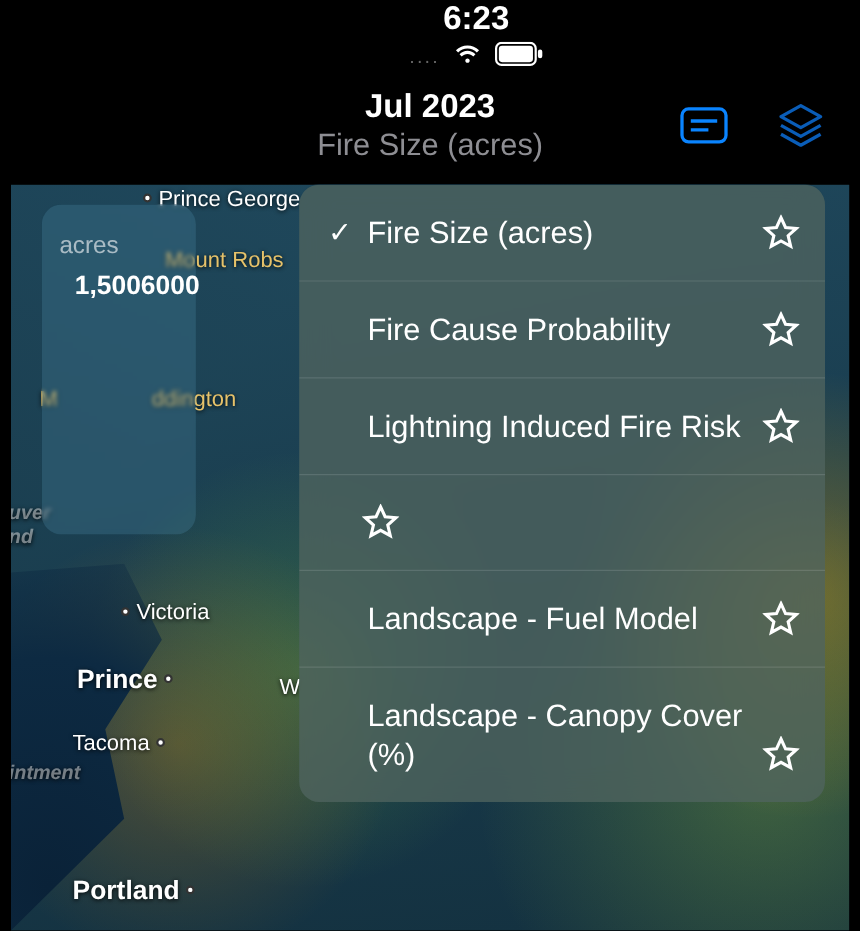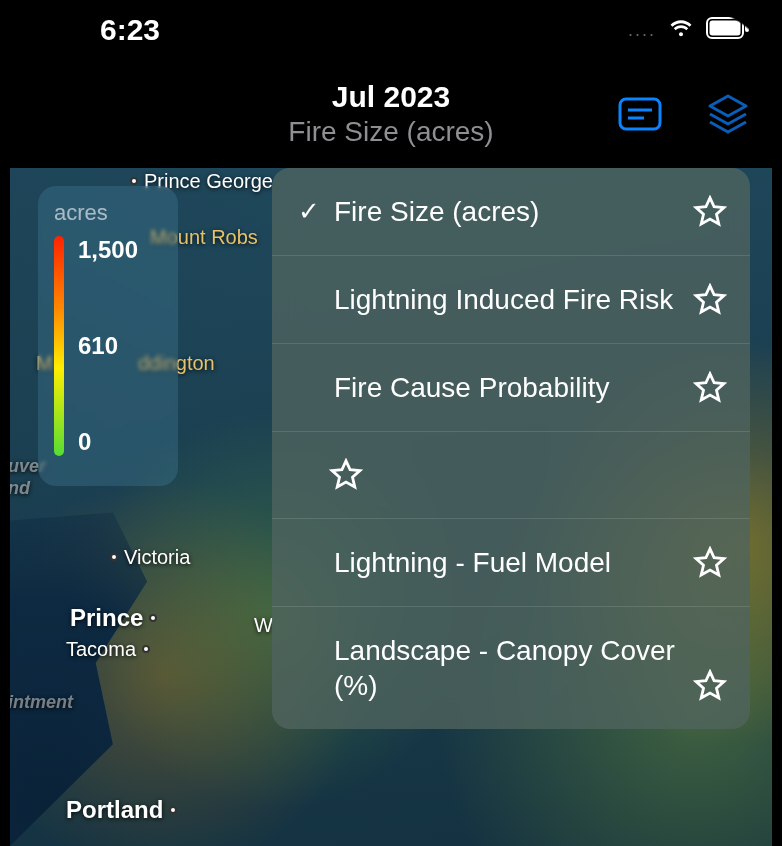--- a/index.html
+++ b/index.html
@@ -5,23 +5,24 @@
   * { box-sizing: border-box; margin: 0; padding: 0; }
   html, body { width: 782px; height: 846px; overflow: hidden; font-family: -apple-system, BlinkMacSystemFont, "Segoe UI", Helvetica, Arial, sans-serif; }
   body { background: #000; position: relative; }
 
   
   .status-bar {
     height: 60px;
     display: flex;
     justify-content: space-between;
     align-items: center;
-    padding: 0 32px 0 100px;
+    padding: 0 16px 0 100px;
     color: #fff;
     background: #000;
+    flex-direction: column;
   }
   .status-time { font-size: 30px; font-weight: 600; }
   .status-right { display: flex; align-items: center; gap: 10px; }
   .status-dots { color: #666; font-size: 18px; letter-spacing: 2px; }
   .wifi-icon svg { width: 30px; height: 30px; }
   .battery-icon svg { width: 44px; height: 22px; }
 
   
   .header {
     height: 108px;
@@ -102,35 +103,35 @@
 
   
   .legend {
     position: absolute;
     top: 18px;
     left: 28px;
     width: 140px;
     height: 300px;
     background: rgba(80,140,170,0.28);
     border-radius: 18px;
-    padding: 14px 16px 20px 16px;
+    padding: 24px 16px 20px 16px;
     color: #fff;
     backdrop-filter: blur(2px);
   }
   .legend-title { font-size: 22px; color: rgba(255,255,255,0.6); margin-bottom: 10px; }
   .legend-body { display: flex; gap: 14px; height: 220px; }
   .legend-gradient {
     width: 10px;
     height: 100%;
     border-radius: 5px;
     background: linear-gradient(to bottom, #ff2200 0%, #ff8800 33%, #ffee00 60%, #55dd33 100%);
   }
   .legend-ticks {
     display: flex;
-    flex-direction: column;
+    flex-direction: row;
     justify-content: space-between;
     font-size: 24px;
     font-weight: 600;
   }
 
   
   .menu {
     position: absolute;
     top: 0;
     right: 22px;
@@ -231,76 +232,76 @@
   <div class="ocean"></div>
 
   <div class="map-label small" style="top:2px; left:120px;"><span class="city-dot"></span><span>Prince George</span></div>
   <div class="map-label small" style="top:58px; left:140px; color:#e6c26a;">Mount Robs</div>
   <div class="map-label small" style="top:184px; left:26px; color:#e6c26a;">M</div>
   <div class="map-label small" style="top:184px; left:128px; color:#e6c26a;">ddington</div>
   <div class="map-label faded" style="top:288px; left:-2px;">uver</div>
   <div class="map-label faded" style="top:310px; left:-2px;">nd</div>
   <div class="map-label small" style="top:378px; left:100px;"><span class="city-dot"></span><span>Victoria</span></div>
   <div class="map-label" style="top:436px; left:60px;"><span>Prince</span><span class="city-dot" style="margin-left:6px;margin-right:0;"></span></div>
-  <div class="map-label small" style="top:470px; left:56px;"><span>Tacoma</span><span class="city-dot" style="margin-left:6px;margin-right:0;"></span></div>
+  <div class="map-label small" style="top:497px; left:56px;"><span>Tacoma</span><span class="city-dot" style="margin-left:6px;margin-right:0;"></span></div>
   <div class="map-label small" style="top:446px; left:244px;">W</div>
   <div class="map-label faded" style="top:524px; left:-2px;">intment</div>
   <div class="map-label" style="top:628px; left:56px;"><span>Portland</span><span class="city-dot" style="margin-left:6px;margin-right:0;"></span></div>
 
   <div class="legend">
     <div class="legend-title">acres</div>
     <div class="legend-body">
       <div class="legend-gradient"></div>
       <div class="legend-ticks">
         <div>1,500</div>
-        <div>610</div>
+        <div>600</div>
         <div>0</div>
       </div>
     </div>
   </div>
 
   <div class="menu">
     <div class="menu-item">
       <div class="menu-check">✓</div>
       <div class="menu-label">Fire Size (acres)</div>
       <div class="menu-star">
         <svg viewBox="0 0 24 24" fill="none" stroke="#fff" stroke-width="2">
             <path d="M12 2l2.9 6.3 6.9.6-5.2 4.7 1.6 6.8L12 17l-6.2 3.4 1.6-6.8L2.2 8.9l6.9-.6z"></path>
           </svg>
       </div>
     </div>
     <div class="menu-item">
       <div class="menu-check"></div>
+      <div class="menu-label">Fire Cause Probability</div>
+      <div class="menu-star">
+        <svg viewBox="0 0 24 24" fill="none" stroke="#fff" stroke-width="2">
+            <path d="M12 2l2.9 6.3 6.9.6-5.2 4.7 1.6 6.8L12 17l-6.2 3.4 1.6-6.8L2.2 8.9l6.9-.6z"></path>
+          </svg>
+      </div>
+    </div>
+    <div class="menu-item">
+      <div class="menu-check"></div>
       <div class="menu-label">Lightning Induced Fire Risk</div>
       <div class="menu-star">
         <svg viewBox="0 0 24 24" fill="none" stroke="#fff" stroke-width="2">
             <path d="M12 2l2.9 6.3 6.9.6-5.2 4.7 1.6 6.8L12 17l-6.2 3.4 1.6-6.8L2.2 8.9l6.9-.6z"></path>
           </svg>
       </div>
     </div>
     <div class="menu-item">
       <div class="menu-check"></div>
-      <div class="menu-label">Fire Cause Probability</div>
-      <div class="menu-star">
-        <svg viewBox="0 0 24 24" fill="none" stroke="#fff" stroke-width="2">
-            <path d="M12 2l2.9 6.3 6.9.6-5.2 4.7 1.6 6.8L12 17l-6.2 3.4 1.6-6.8L2.2 8.9l6.9-.6z"></path>
-          </svg>
-      </div>
-    </div>
-    <div class="menu-item">
-      <div class="menu-check"></div>
-      <div class="menu-star">
-        <svg viewBox="0 0 24 24" fill="none" stroke="#fff" stroke-width="2">
-            <path d="M12 2l2.9 6.3 6.9.6-5.2 4.7 1.6 6.8L12 17l-6.2 3.4 1.6-6.8L2.2 8.9l6.9-.6z"></path>
-          </svg>
-      </div>
-    </div>
-    <div class="menu-item">
-      <div class="menu-check"></div>
-      <div class="menu-label">Lightning - Fuel Model</div>
+      <div class="menu-star">
+        <svg viewBox="0 0 24 24" fill="none" stroke="#fff" stroke-width="2">
+            <path d="M12 2l2.9 6.3 6.9.6-5.2 4.7 1.6 6.8L12 17l-6.2 3.4 1.6-6.8L2.2 8.9l6.9-.6z"></path>
+          </svg>
+      </div>
+    </div>
+    <div class="menu-item">
+      <div class="menu-check"></div>
+      <div class="menu-label">Landscape - Fuel Model</div>
       <div class="menu-star">
         <svg viewBox="0 0 24 24" fill="none" stroke="#fff" stroke-width="2">
             <path d="M12 2l2.9 6.3 6.9.6-5.2 4.7 1.6 6.8L12 17l-6.2 3.4 1.6-6.8L2.2 8.9l6.9-.6z"></path>
           </svg>
       </div>
     </div>
     <div class="menu-item">
       <div class="menu-check"></div>
       <div class="menu-label">Landscape - Canopy Cover (%)</div>
       <div class="menu-star">

